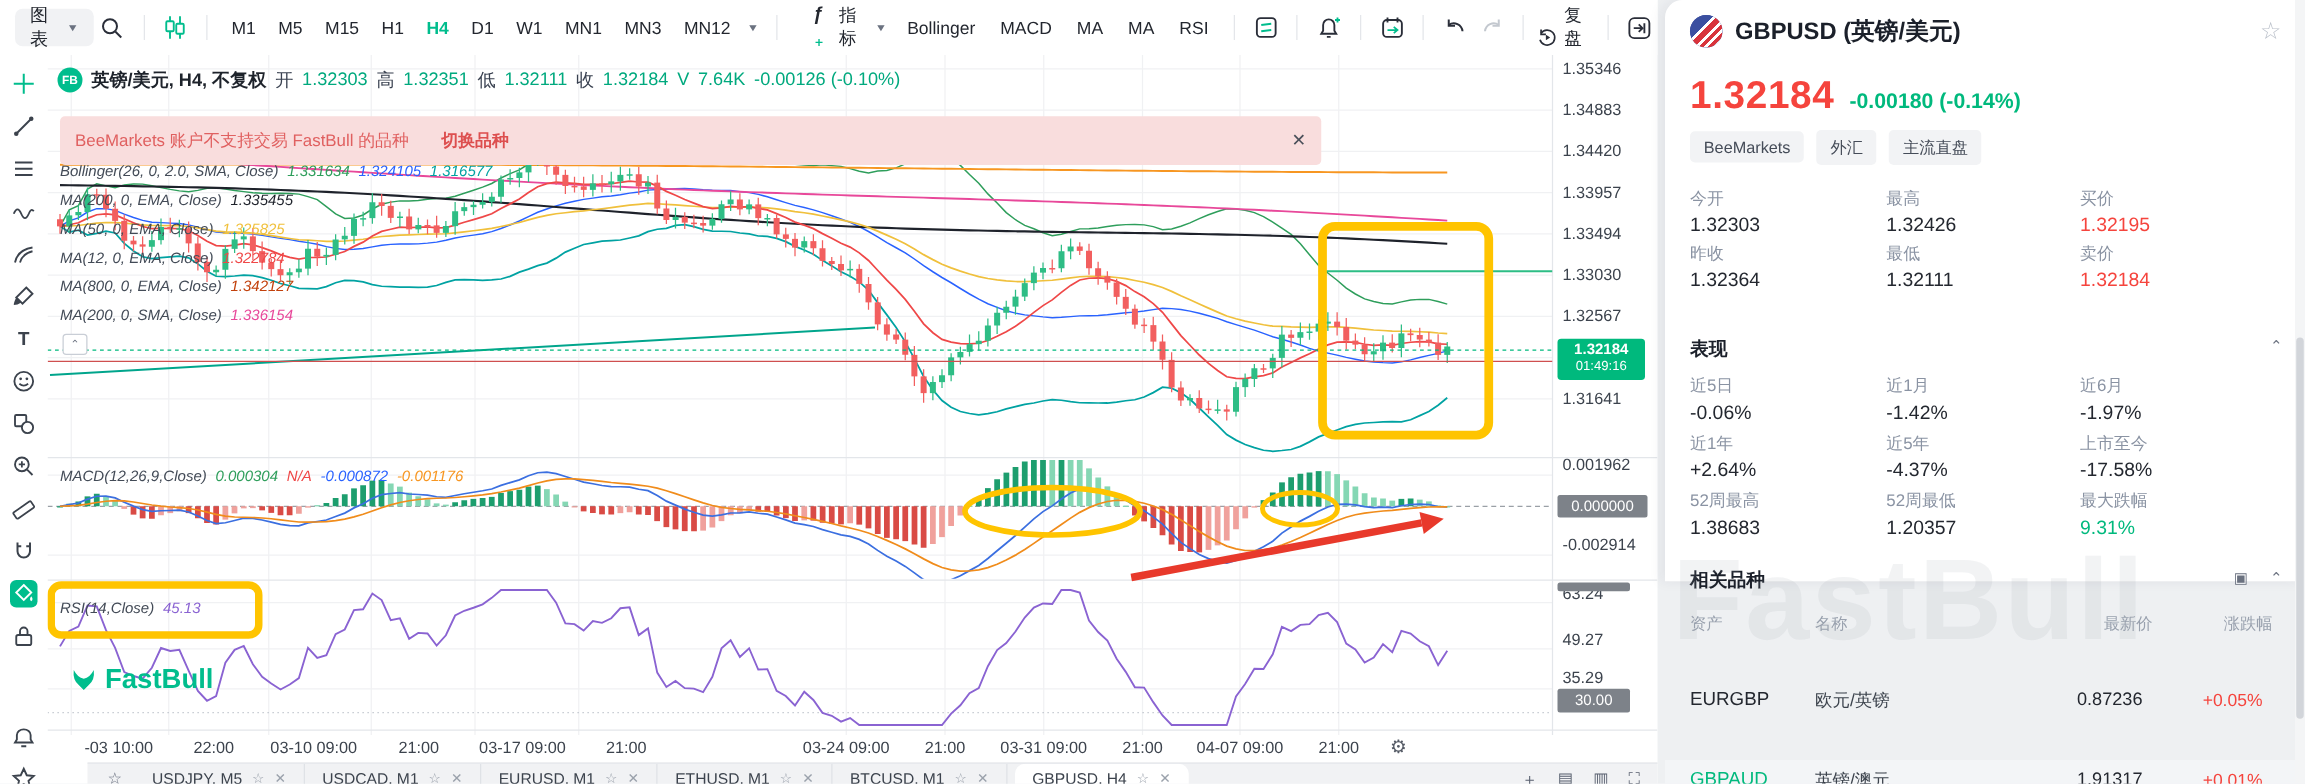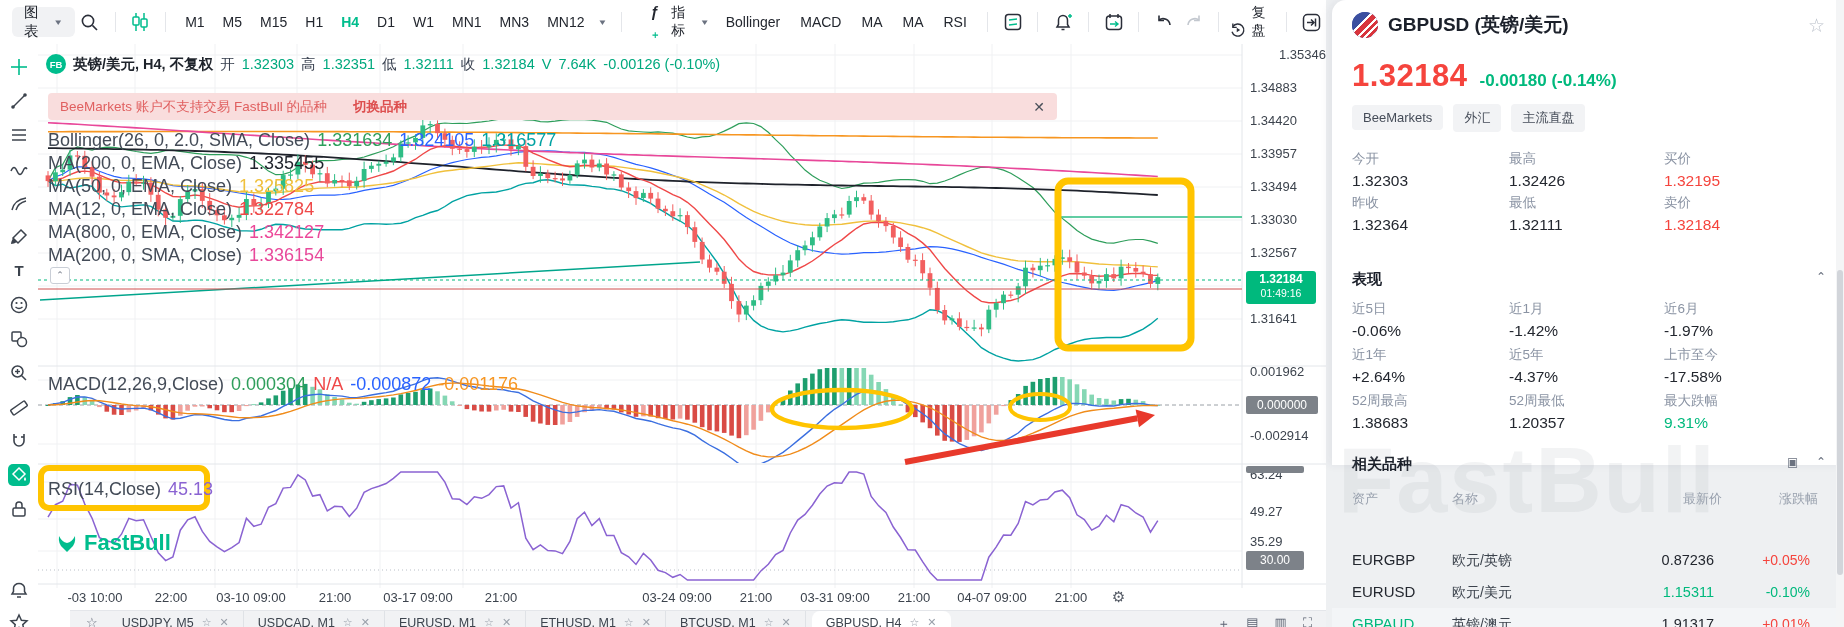--- a/index.html
+++ b/index.html
@@ -26,24 +26,24 @@
   .rail-ic{position:absolute;left:8px;width:22px;height:22px;display:flex;align-items:center;justify-content:center;cursor:pointer;color:#3c434d;}
   .rail-ic svg{display:block;}
   .rail-ic.active{background:#00bd8d;border-radius:5px;}
   
   #overlays{position:absolute;left:0;top:0;width:1326px;height:627px;pointer-events:none;}
   .sym-row{position:absolute;left:46px;top:54px;display:flex;align-items:center;gap:7px;font-size:14.5px;}
   .fb-badge{width:20px;height:20px;border-radius:50%;background:#00bd8d;color:#fff;font-size:9.5px;font-weight:bold;display:flex;align-items:center;justify-content:center;}
   .sym-name{font-weight:bold;color:#1e232b;}
   .g{color:#00a97e;}
   .ohlc-lbl{color:#394150;}
-  .notice{position:absolute;left:48px;top:93px;width:985px;height:27px;background:#f9dddd;border-radius:4px;display:flex;align-items:center;padding:0 12px;font-size:13.5px;color:#e06060;gap:26px;}
+  .notice{position:absolute;left:48px;top:93px;width:985px;height:39px;background:#f9dddd;border-radius:4px;display:flex;align-items:center;padding:0 12px;font-size:13.5px;color:#e06060;gap:26px;}
   .notice b{color:#dd4f4f;font-weight:bold;cursor:pointer;}
   .notice .x{margin-left:auto;color:#4a4f59;font-size:14px;cursor:pointer;}
-  .legend-row{position:absolute;left:48px;font-size:18px;color:#434b57;white-space:nowrap;}
+  .legend-row{position:absolute;left:48px;font-size:12px;color:#434b57;white-space:nowrap;font-style:italic;}
   .legend-row span{margin-left:7px;}
   .ax-lbl{position:absolute;left:1250px;font-size:13px;color:#3c434d;white-space:nowrap;}
   .t-lbl{position:absolute;top:590px;font-size:13px;color:#3c434d;white-space:nowrap;transform:translateX(-50%);}
   .price-badge{position:absolute;left:1246px;top:271px;width:70px;height:31px;background:#00b97d;border-radius:3px;color:#fff;text-align:center;line-height:1.15;padding-top:2px;font-size:12px;font-weight:bold;}
   .price-badge small{font-weight:normal;font-size:10.5px;display:block;}
   .gray-badge{position:absolute;left:1246px;background:#7d8289;border-radius:2px;color:#fff;font-size:12px;text-align:center;}
   .collapse-chip{position:absolute;left:50px;top:267px;width:18px;height:15px;border:1px solid #c9ced6;border-radius:3px;background:#fff;color:#6b7280;font-size:9px;line-height:14px;text-align:center;cursor:pointer;}
   .fastbull-logo{position:absolute;left:56px;top:530px;display:flex;align-items:center;gap:6px;font-size:22px;font-weight:bold;color:#00bd8d;}
   .gear{position:absolute;left:1112px;top:588px;color:#555b66;font-size:15px;cursor:pointer;}
   
@@ -838,28 +838,28 @@
     <div class="notice" style="pointer-events:auto;">
       <span>BeeMarkets 账户不支持交易 FastBull 的品种</span>
       <b>切换品种</b>
       <span class="x">✕</span>
     </div>
     <div id="legend-stack">
         <div class="legend-row" style="top: 130px;">Bollinger(26, 0, 2.0, SMA, Close)<span style="color: rgb(46, 158, 91);">1.331634</span><span style="color: rgb(41, 98, 255);">1.324105</span><span style="color: rgb(0, 162, 162);">1.316577</span></div>
         <div class="legend-row" style="top: 153px;">MA(200, 0, EMA, Close)<span style="color: rgb(30, 34, 43);">1.335455</span></div>
         <div class="legend-row" style="top: 176px;">MA(50, 0, EMA, Close)<span style="color: rgb(240, 192, 60);">1.325825</span></div>
         <div class="legend-row" style="top: 199px;">MA(12, 0, EMA, Close)<span style="color: rgb(239, 72, 72);">1.322784</span></div>
-        <div class="legend-row" style="top: 222px;">MA(800, 0, EMA, Close)<span style="color: #ec4899;">1.342127</span></div>
+        <div class="legend-row" style="top: 222px;">MA(800, 0, EMA, Close)<span style="color: #c2410c;">1.342127</span></div>
         <div class="legend-row" style="top: 245px;">MA(200, 0, SMA, Close)<span style="color: rgb(232, 72, 154);">1.336154</span></div>
         <div class="legend-row" style="top: 374px;">MACD(12,26,9,Close)<span style="color: rgb(46, 158, 91);">0.000304</span><span style="color: rgb(239, 72, 72);">N/A</span><span style="color: rgb(41, 98, 255);">-0.000872</span><span style="color: rgb(247, 150, 33);">-0.001176</span></div>
         <div class="legend-row" style="top: 479px;">RSI(14,Close)<span style="color: rgb(138, 99, 210);">45.13</span></div>
       </div>
     <div class="collapse-chip" style="pointer-events:auto;">⌃</div>
     <div id="axis-labels">
-        <div class="ax-lbl" style="top: 47px; margin-left: 29px;">1.35346</div>
+        <div class="ax-lbl" style="top: 47px;">1.35346</div>
         <div class="ax-lbl" style="top: 80px;">1.34883</div>
         <div class="ax-lbl" style="top: 113px; text-align: right;">1.34420</div>
         <div class="ax-lbl" style="top: 146px;">1.33957</div>
         <div class="ax-lbl" style="top: 179px;">1.33494</div>
         <div class="ax-lbl" style="top: 212px;">1.33030</div>
         <div class="ax-lbl" style="top: 245px;">1.32567</div>
         <div class="ax-lbl" style="top: 311px;">1.31641</div>
         <div class="ax-lbl" style="top: 364px;">0.001962</div>
         <div class="ax-lbl" style="top: 428px;">-0.002914</div>
         <div class="gray-badge" style="top: 396px; width: 72px; height: 18px; line-height: 18px;">0.000000</div>
@@ -983,26 +983,20 @@
     <div class="sb th" style="left: 20px; top: 490px; position: absolute;">资产</div>
     <div class="sb th" style="left: 120px; top: 490px; position: absolute;">名称</div>
     <div class="sb th" style="left: auto; top: 490px; position: absolute; right: 122px;">最新价</div>
     <div class="sb th" style="left: auto; top: 490px; position: absolute; right: 26px;">涨跌幅</div>
     <div class="sb" style="left: 0px; top: 544px; position: absolute; width: 504px; height: 32px; cursor: pointer;">
       <span class="rel-row-sym" style="position:absolute;left:20px;top:7px;color:#23272f">EURGBP</span>
       <span class="rel-row-name" style="position:absolute;left:120px;top:8px;">欧元/英镑</span>
       <span style="position:absolute;right:122px;top:8px;font-size:14.5px;color:#23272f">0.87236</span>
       <span style="position:absolute;right:26px;top:8px;font-size:14px;color:#f5443d">+0.05%</span>
     </div>
-    <div class="sb" style="left: 0px; top: 576px; position: absolute; width: 504px; height: 32px; cursor: pointer;">
-      <span class="rel-row-sym" style="position:absolute;left:20px;top:7px;color:#23272f">EURUSD</span>
-      <span class="rel-row-name" style="position:absolute;left:120px;top:8px;">欧元/美元</span>
-      <span style="position:absolute;right:122px;top:8px;font-size:14.5px;color:#00b97d">1.15311</span>
-      <span style="position:absolute;right:26px;top:8px;font-size:14px;color:#00b97d">-0.10%</span>
-    </div>
     <div class="sb" style="left: 0px; top: 608px; position: absolute; width: 504px; height: 32px; cursor: pointer; background: rgb(243, 245, 247);">
       <span class="rel-row-sym" style="position:absolute;left:20px;top:7px;color:#00b97d">GBPAUD</span>
       <span class="rel-row-name" style="position:absolute;left:120px;top:8px;">英镑/澳元</span>
       <span style="position:absolute;right:122px;top:8px;font-size:14.5px;color:#23272f">1.91317</span>
       <span style="position:absolute;right:26px;top:8px;font-size:14px;color:#f5443d">+0.01%</span>
     </div>
   </div>
 <div class="watermark"><span>FastBull</span></div>
 <div class="sb-scroll"></div>
 <div class="sb-thumb"></div>

